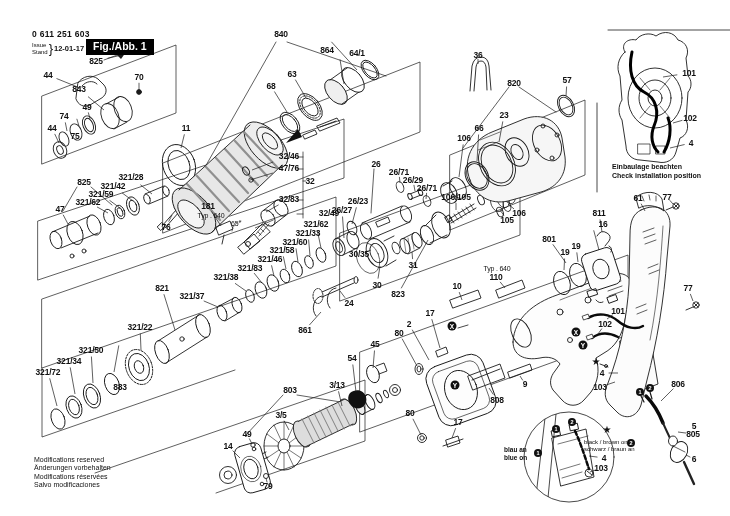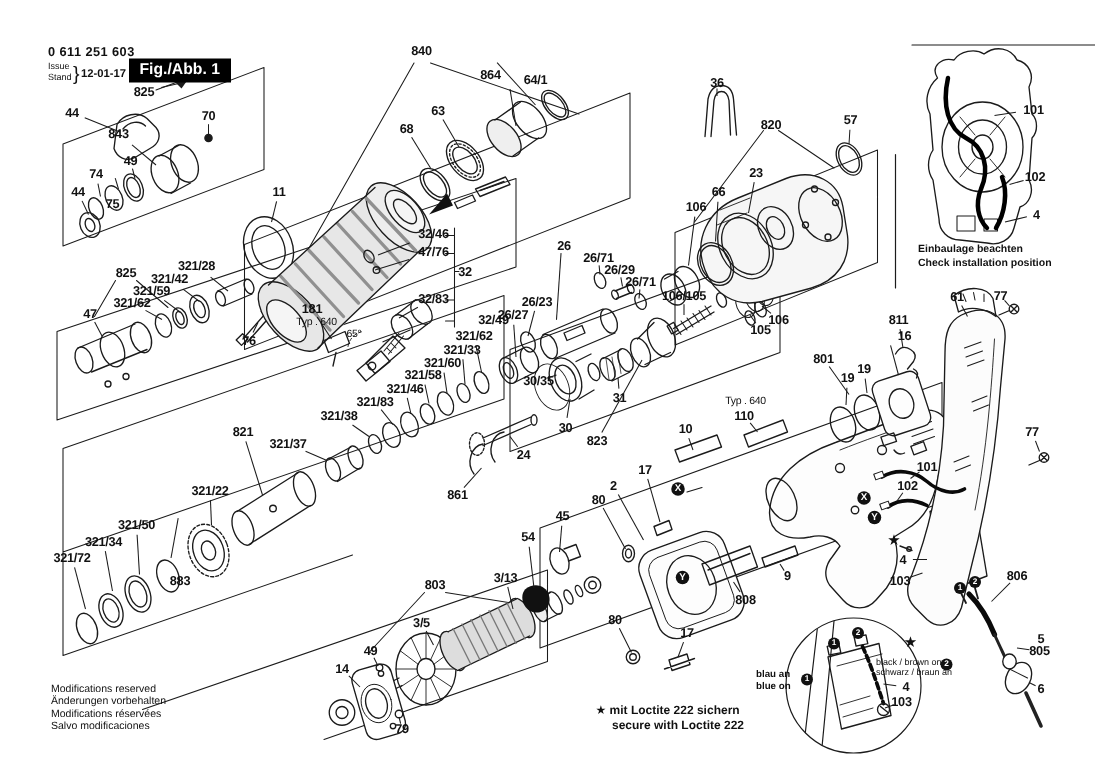--- a/index.html
+++ b/index.html
@@ -597,24 +597,20 @@
     <div>Modifications reserved</div>
     <div>Änderungen vorbehalten</div>
     <div>Modifications réservées</div>
     <div>Salvo modificaciones</div>
   </div>
 
   <div class="cap cap-install">
     <div>Einbaulage beachten</div>
     <div>Check installation position</div>
   </div>
-  <div class="cap cap-loctite">
-    <div>★ mit Loctite 222 sichern</div>
-    <div class="l2">secure with Loctite 222</div>
-  </div>
   <div class="cap cap-blue">
     <div>blau an</div>
     <div>blue on</div>
   </div>
   <div class="cap cap-black">
     <div>black / brown on</div>
     <div>schwarz / braun an</div>
   </div>
 
 </div>

